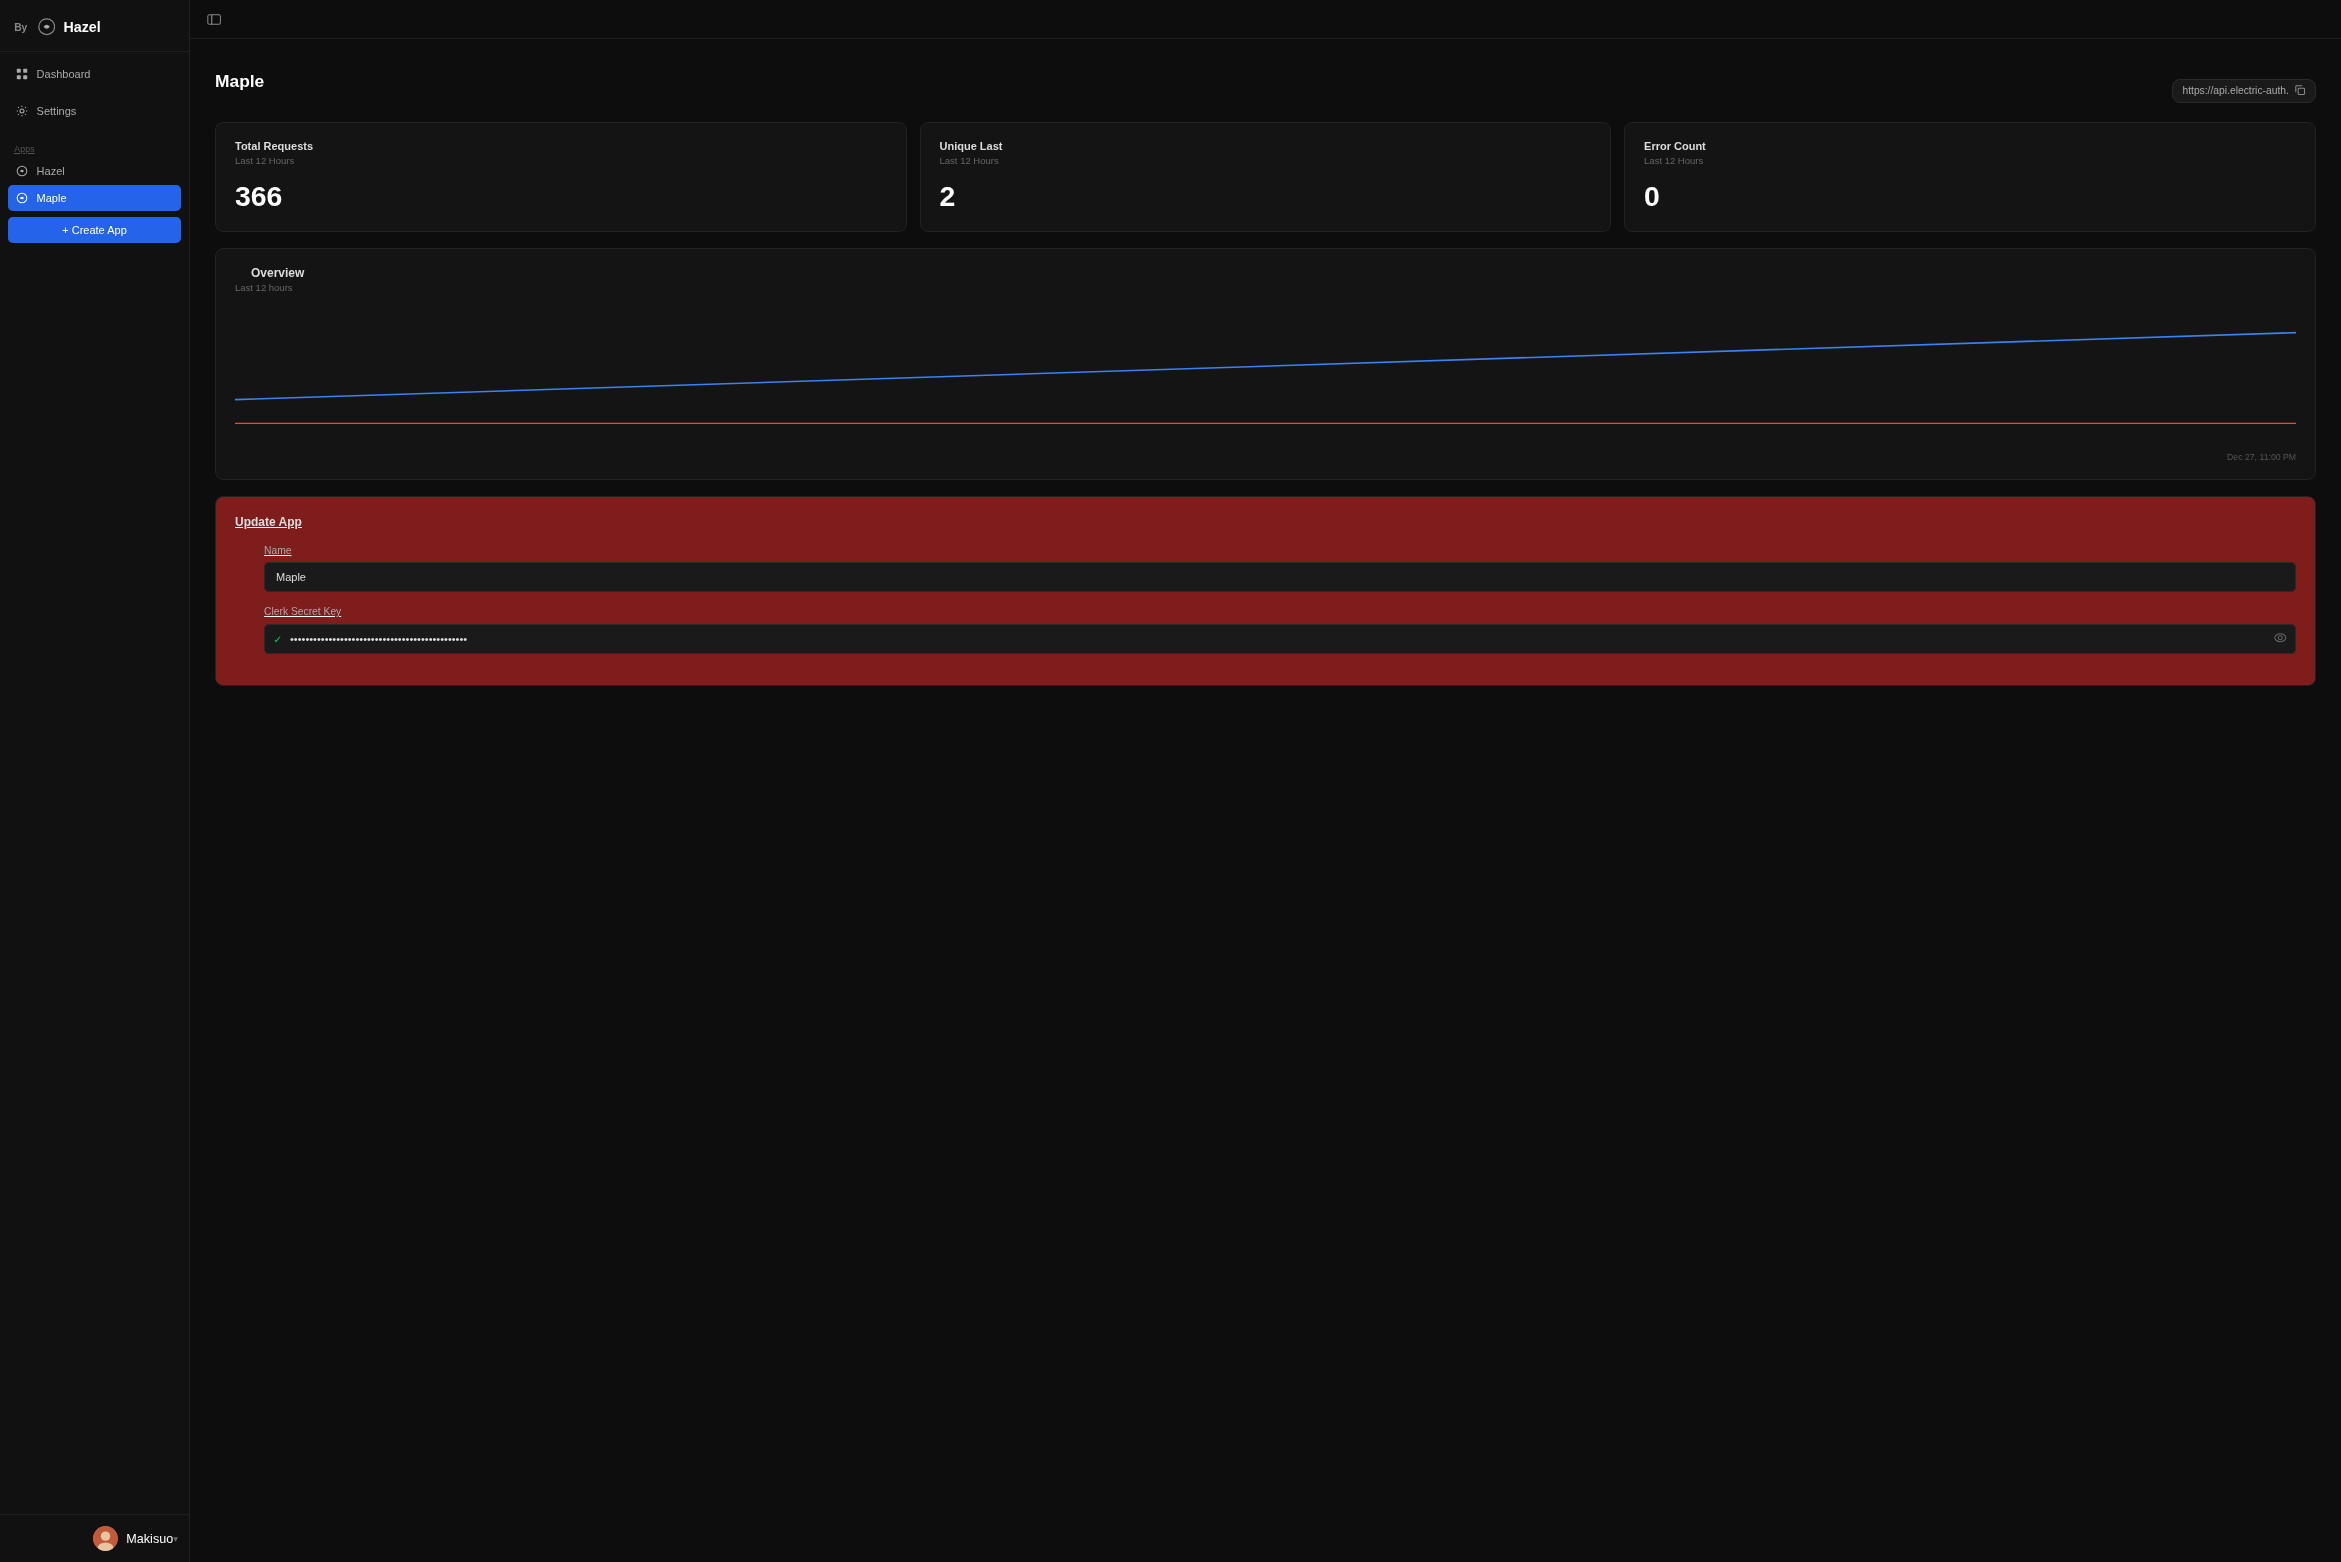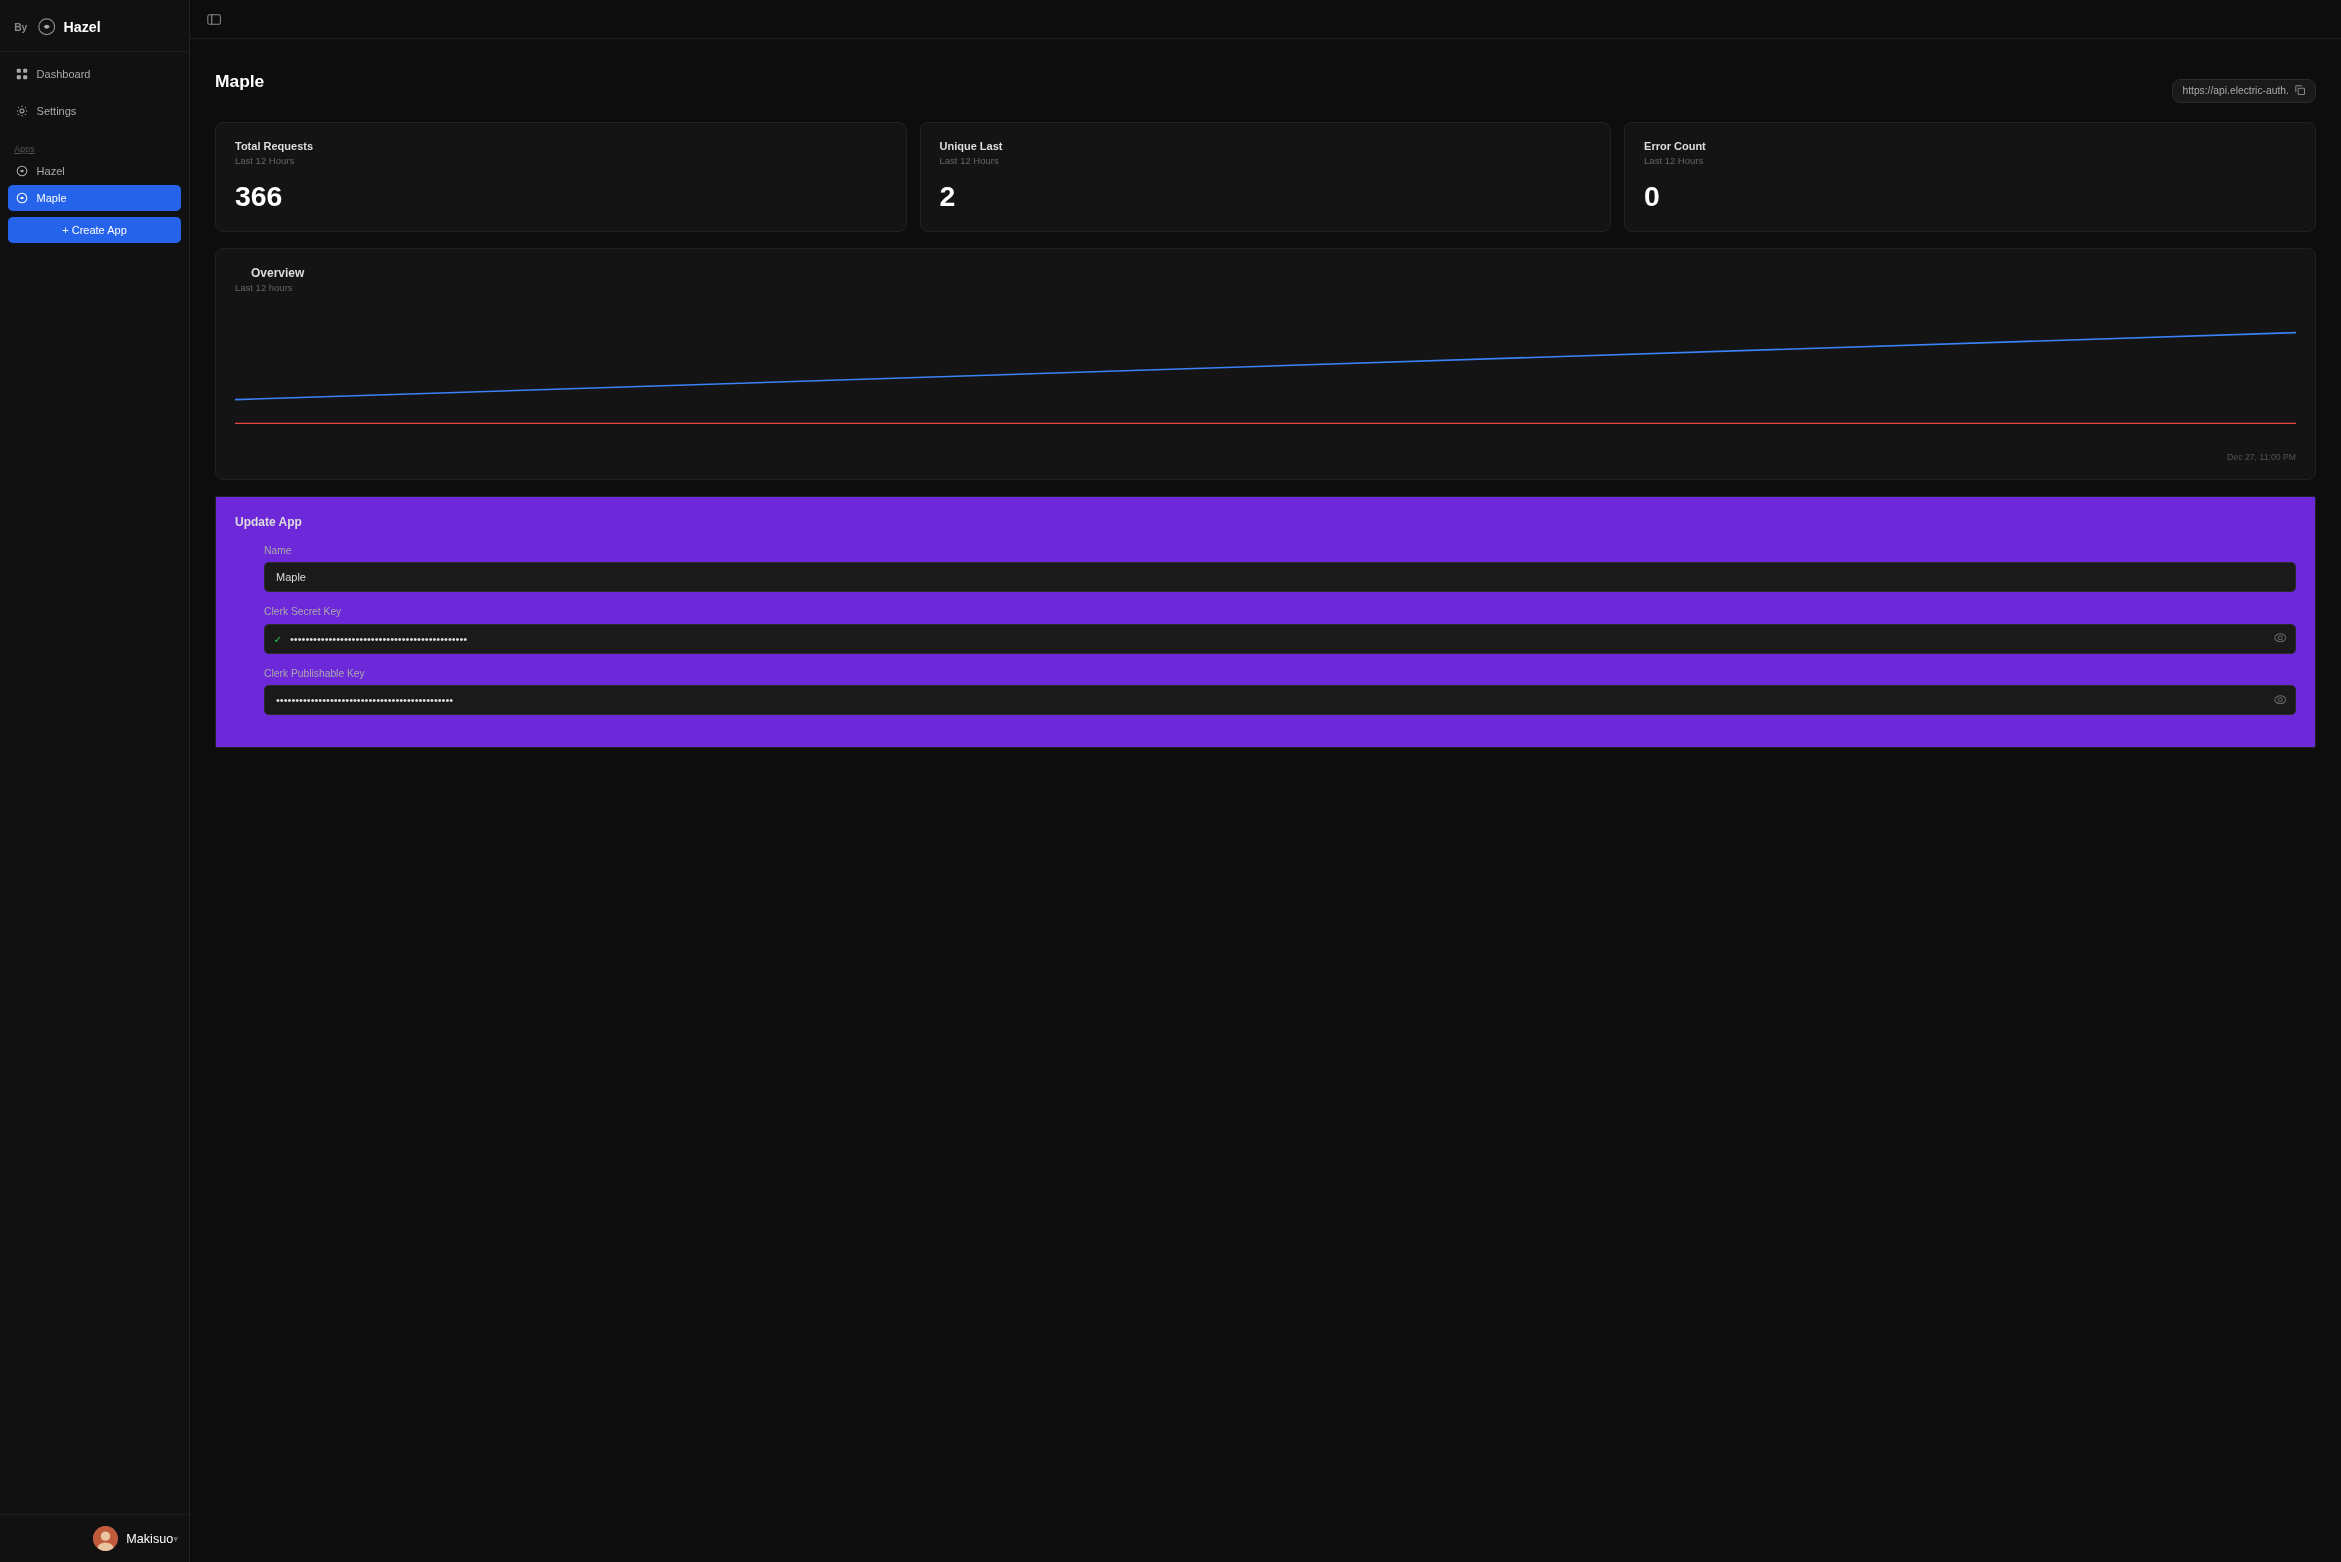--- a/index.html
+++ b/index.html
@@ -244,24 +244,25 @@
     }
     .chart-timestamp {
       text-align: right;
       font-size: 8.7px;
       color: #555;
       margin-top: 4.7px;
     }
 
     
     .update-card {
-      background: #6d28d9;
+      background: #7f1d1d;
       border: 0.8px solid #222;
-      border-radius: 2px;
+      border-radius: 8px;
       padding: 17.4px 19px;
+      text-decoration: underline;
     }
     .update-title {
       font-size: 12px;
       font-weight: 600;
       color: #ddd;
       margin-bottom: 16px;
     }
     .form-group {
       margin-bottom: 14.2px;
       margin-left: 29px;
@@ -460,29 +461,17 @@
           <input type="password" class="form-input" value="••••••••••••••••••••••••••••••••••••••••••••••" style="padding-left: 25px;">
           <span class="eye-icon">
             <svg width="12.6" height="9.5" viewBox="0 0 16 12" fill="none" stroke="#666" stroke-width="1.3">
               <ellipse cx="8" cy="6" rx="7" ry="5"></ellipse>
               <circle cx="8" cy="6" r="2.5"></circle>
             </svg>
           </span>
         </div>
       </div>
 
-      <div class="form-group">
-        <label class="form-label">Clerk Publishable Key</label>
-        <div class="input-wrapper">
-          <input type="password" class="form-input" value="••••••••••••••••••••••••••••••••••••••••••••••" style="">
-          <span class="eye-icon">
-            <svg width="12.6" height="9.5" viewBox="0 0 16 12" fill="none" stroke="#666" stroke-width="1.3">
-              <ellipse cx="8" cy="6" rx="7" ry="5"></ellipse>
-              <circle cx="8" cy="6" r="2.5"></circle>
-            </svg>
-          </span>
-        </div>
-      </div>
 
     </div>
   </div>
 </div>
 
 
 </body></html>

